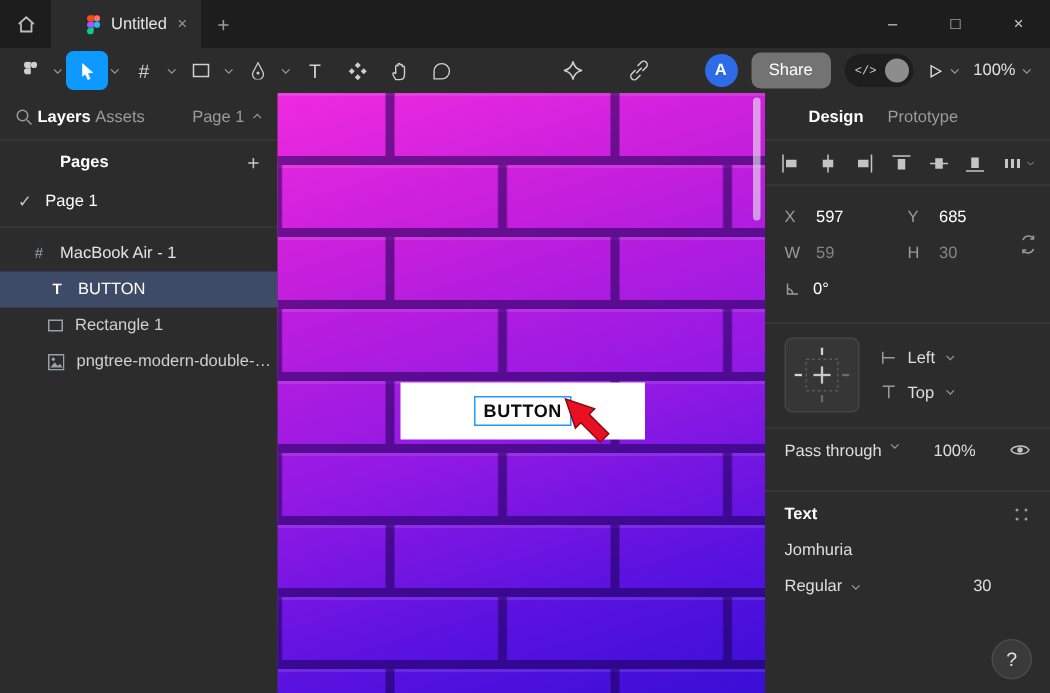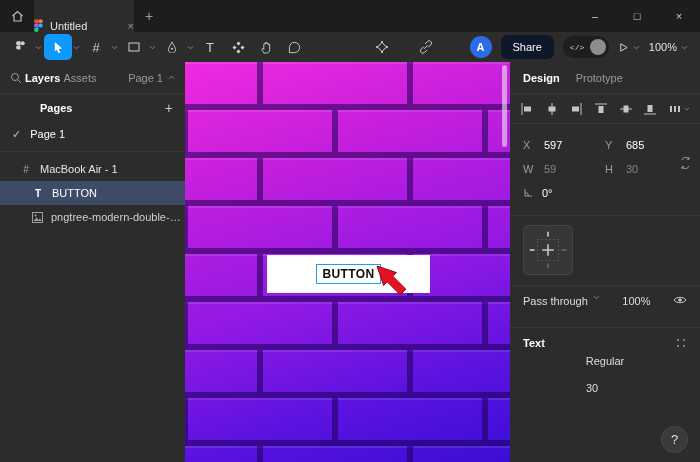--- a/index.html
+++ b/index.html
@@ -4,40 +4,40 @@
 <style>
   * { margin:0; padding:0; box-sizing:border-box; }
   html,body { width:700px; height:462px; overflow:hidden; background:#1a1a1a;
     font-family:"Liberation Sans","DejaVu Sans",sans-serif; font-size:11px; color:#e8e8e8; }
   .app { position:relative; width:700px; height:462px; background:#2c2c2c; }
 
   
   .titlebar { position:absolute; left:0; top:0; width:700px; height:32px; background:#1d1d1d;
     display:flex; align-items:stretch; }
   .home-btn { width:34px; display:flex; align-items:center; justify-content:center; color:#bdbdbd; }
-  .file-tab { width:100px; background:#2c2c2c; display:flex; align-items:flex-end; gap:7px; padding:0 0; }
+  .file-tab { width:100px; background:#2c2c2c; display:flex; align-items:center; gap:7px; padding:0 24px; }
   .tab-title { color:#e4e4e4; font-size:11px; flex:1; }
   .tab-close { color:#9a9a9a; font-size:11px; cursor:default; }
   .new-tab { width:30px; display:flex; align-items:center; justify-content:center; color:#9a9a9a; font-size:14px; }
   .tb-spacer { flex:1; }
   .win-btn { width:42px; display:flex; align-items:center; justify-content:center; color:#cfcfcf; font-size:11px; }
 
   
   .toolbar { position:absolute; left:0; top:32px; width:700px; height:30px; background:#2c2c2c;
     display:flex; align-items:center; padding:0 6px; }
   .tool { width:28px; height:26px; display:flex; align-items:center; justify-content:center; color:#cfcfcf; border-radius:5px; }
   .tool.active { background:#0d99ff; color:#fff; }
   .tool-combo { display:flex; align-items:center; margin-right:2px; }
   .chev { display:flex; align-items:center; color:#9a9a9a; margin-left:1px; }
   .glyph { font-size:13px; color:#cfcfcf; }
   .center-tools { display:flex; align-items:center; gap:16px; margin-left:60px; }
   .right-tools { margin-left:auto; display:flex; align-items:center; gap:9px; padding-right:6px; }
   .avatar { width:22px; height:22px; border-radius:50%; background:#2e6be6; color:#fff;
     display:flex; align-items:center; justify-content:center; font-size:11px; font-weight:700; }
-  .share-btn { background:#0f172a; color:#fff; border:none; border-radius:6px; height:24px;
+  .share-btn { background:#737373; color:#fff; border:none; border-radius:6px; height:24px;
     padding:0 12px; font-size:11px; font-family:inherit; }
   .dev-pill { width:46px; height:22px; border-radius:11px; background:#1e1e1e; display:flex;
     align-items:center; justify-content:space-between; padding:0 3px 0 7px; }
   .dev-label { font-family:"Liberation Mono","DejaVu Sans Mono",monospace; font-size:8px; color:#d4d4d4; }
   .dev-knob { width:16px; height:16px; border-radius:50%; background:#8d8d8d; }
   .zoom-ctl, .play-ctl { display:flex; align-items:center; gap:4px; color:#e0e0e0; }
 
   
   .left-panel { position:absolute; left:0; top:62px; width:185px; bottom:0; background:#2c2c2c; }
   .lp-tabs { height:32px; display:flex; align-items:center; gap:3px; padding:0 10px; border-bottom:1px solid #383838; }
@@ -67,21 +67,21 @@
     background:rgba(235,235,240,.6); border-radius:3px; }
   .button-bar { position:absolute; left:82px; top:193px; width:163px; height:38px; background:#ffffff;
     display:flex; align-items:center; justify-content:center; }
   .button-text { font-size:12px; font-weight:700; color:#0d0d0d; letter-spacing:.4px;
     border:1px solid #1e9bff; padding:2px 5px; }
   .red-cursor { position:absolute; left:188px; top:200px; }
 
   
   .right-panel { position:absolute; left:510px; top:62px; width:190px; bottom:0; background:#2c2c2c; }
   .rp-tabs { height:32px; display:flex; align-items:center; gap:16px; padding:0 13px; border-bottom:1px solid #383838; }
-  .rp-tab-active { color:#fff; font-weight:700; }
+  .rp-tab-active { color:#fff; font-weight:700;margin-left:16px; }
   .rp-tab { color:#9b9b9b; }
   .rp-align { height:30px; display:flex; align-items:center; justify-content:space-between;
     padding:0 10px; border-bottom:1px solid #383838; color:#c4c4c4; }
   .align-last { display:flex; align-items:center; gap:2px; }
   .rp-section { padding:9px 13px 10px; border-bottom:1px solid #383838; position:relative; }
   .rp-head { color:#fff; font-weight:700; margin-bottom:8px; }
   .pos-row { display:flex; align-items:center; height:24px; }
   .pos-field { display:flex; align-items:center; width:82px; }
   .pos-label { color:#9b9b9b; width:12px; }
   .pos-val { color:#fff; margin-left:9px; }
@@ -89,21 +89,21 @@
   .swap-icon { position:absolute; right:9px; top:32px; color:#9b9b9b; }
   .rot-row { display:flex; align-items:center; height:24px; gap:9px; color:#fff; }
   .con-body { display:flex; gap:14px; }
   .con-widget { width:50px; height:50px; background:#363636; border:1px solid #454545; border-radius:5px;
     display:flex; align-items:center; justify-content:center; flex:0 0 auto; }
   .con-rows { display:flex; flex-direction:column; justify-content:center; gap:11px; }
   .con-row { display:flex; align-items:center; gap:7px; color:#dedede; }
   .layer-blend-row { display:flex; align-items:flex-start; gap:5px; color:#dedede; height:22px; }
   .lb-spacer { flex:1; }
   .text-font-row { height:24px; display:flex; align-items:center; color:#dedede; }
-  .text-style-row { height:24px; display:flex; align-items:center; gap:5px; color:#dedede;flex-direction:column; }
+  .text-style-row { height:24px; display:flex; align-items:center; gap:5px; color:#dedede; }
   .ts-spacer { flex:1; }
   .font-size-val { margin-right:26px; }
   .text-head-row { display:flex; align-items:center; margin-bottom:6px; }
   .text-head-row .rp-head { margin-bottom:0; }
   .th-spacer { flex:1; }
   .help-circle { position:absolute; right:12px; bottom:9px; width:27px; height:27px; border-radius:50%;
     background:#3a3a3a; border:1px solid #4a4a4a; color:#e0e0e0; display:flex; align-items:center;
     justify-content:center; font-size:13px; }
   svg { display:block; }
 </style>
@@ -289,20 +289,24 @@
     </div>
     <div class="lp-div"></div>
 
     <div class="layer-row row-frame">
       <span class="licon">#</span>
       <span class="layer-label">MacBook Air - 1</span>
     </div>
     <div class="layer-row row-child row-selected">
       <span class="licon">T</span>
       <span class="layer-label">BUTTON</span>
+    </div>
+    <div class="layer-row row-child">
+      <span class="rect-icon"></span>
+      <span class="layer-label">Rectangle 1</span>
     </div>
     <div class="layer-row row-child">
       <svg width="11" height="11" viewBox="0 0 11 11" style="flex:0 0 auto">
           <rect x="0.5" y="0.5" width="10" height="10" fill="none" stroke="#9aa0a6"></rect>
           <circle cx="3.5" cy="3.5" r="1.1" fill="#9aa0a6"></circle>
           <path d="M1.5 9 L4.5 5.5 L6.5 8 L8 6.5 L9.8 9 Z" fill="#9aa0a6"></path>
         </svg>
       <span class="layer-label">pngtree-modern-double-color...</span>
     </div>
   </div>
@@ -421,20 +425,42 @@
           <svg width="44" height="44" viewBox="0 0 46 46">
             <rect x="12" y="12" width="22" height="22" fill="none" stroke="#5a5a5a" stroke-dasharray="2,2"></rect>
             <line x1="17" y1="23" x2="29" y2="23" stroke="#c9c9c9" stroke-width="1.6"></line>
             <line x1="23" y1="17" x2="23" y2="29" stroke="#c9c9c9" stroke-width="1.6"></line>
             <line x1="4" y1="23" x2="9" y2="23" stroke="#d6d6d6" stroke-width="1.6"></line>
             <line x1="23" y1="4" x2="23" y2="9" stroke="#d6d6d6" stroke-width="1.6"></line>
             <line x1="37" y1="23" x2="42" y2="23" stroke="#6a6a6a" stroke-width="1.6"></line>
             <line x1="23" y1="37" x2="23" y2="42" stroke="#6a6a6a" stroke-width="1.6"></line>
           </svg>
         </div>
+        <div class="con-rows">
+          <div class="con-row">
+            <svg width="11" height="11" viewBox="0 0 11 11">
+                <line x1="1.5" y1="1.5" x2="1.5" y2="9.5" stroke="#9b9b9b"></line>
+                <line x1="1.5" y1="5.5" x2="9.5" y2="5.5" stroke="#9b9b9b"></line>
+              </svg>
+            <span>Left</span>
+            <svg width="7" height="5" viewBox="0 0 8 6">
+                <path d="M1 1.5 L4 4.5 L7 1.5" fill="none" stroke="#9a9a9a"></path>
+              </svg>
+          </div>
+          <div class="con-row">
+            <svg width="11" height="11" viewBox="0 0 11 11">
+                <line x1="1.5" y1="1.5" x2="9.5" y2="1.5" stroke="#9b9b9b"></line>
+                <line x1="5.5" y1="1.5" x2="5.5" y2="9.5" stroke="#9b9b9b"></line>
+              </svg>
+            <span>Top</span>
+            <svg width="7" height="5" viewBox="0 0 8 6">
+                <path d="M1 1.5 L4 4.5 L7 1.5" fill="none" stroke="#9a9a9a"></path>
+              </svg>
+          </div>
+        </div>
       </div>
     </div>
 
     <div class="rp-section">
       <div class="layer-blend-row">
         <span>Pass through</span>
         <svg width="7" height="5" viewBox="0 0 8 6">
             <path d="M1 1.5 L4 4.5 L7 1.5" fill="none" stroke="#9a9a9a"></path>
           </svg>
         <span class="lb-spacer"></span>
@@ -451,20 +477,23 @@
       <div class="text-head-row">
         <span class="rp-head">Text</span>
         <span class="th-spacer"></span>
         <svg width="12" height="12" viewBox="0 0 12 12" fill="#9b9b9b">
             <circle cx="3" cy="3" r="1"></circle>
             <circle cx="9" cy="3" r="1"></circle>
             <circle cx="3" cy="9" r="1"></circle>
             <circle cx="9" cy="9" r="1"></circle>
           </svg>
       </div>
+      <div class="text-font-row">
+        <span>Jomhuria</span>
+      </div>
       <div class="text-style-row">
         <span>Regular</span>
         <svg width="7" height="5" viewBox="0 0 8 6">
             <path d="M1 1.5 L4 4.5 L7 1.5" fill="none" stroke="#9a9a9a"></path>
           </svg>
         <span class="ts-spacer"></span>
         <span class="font-size-val">30</span>
       </div>
     </div>
 

